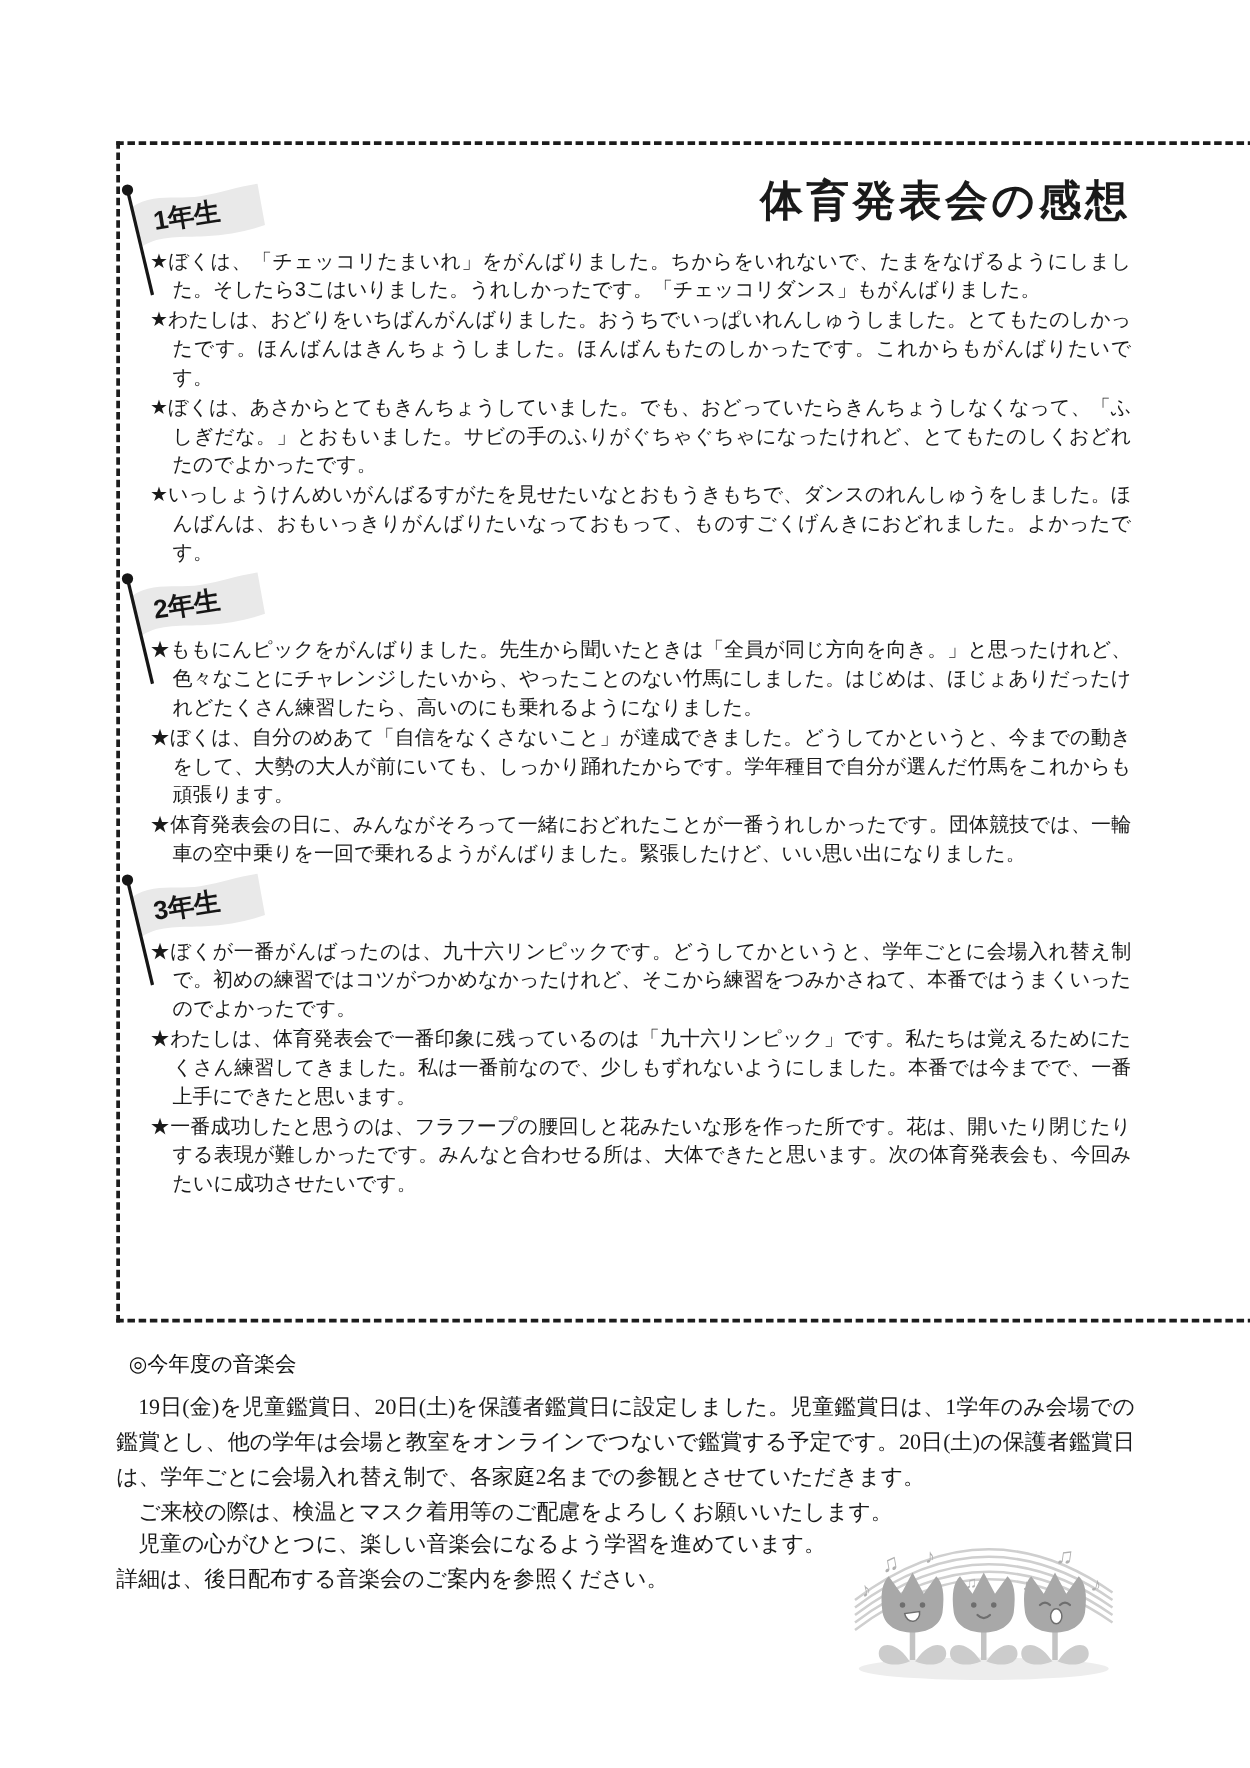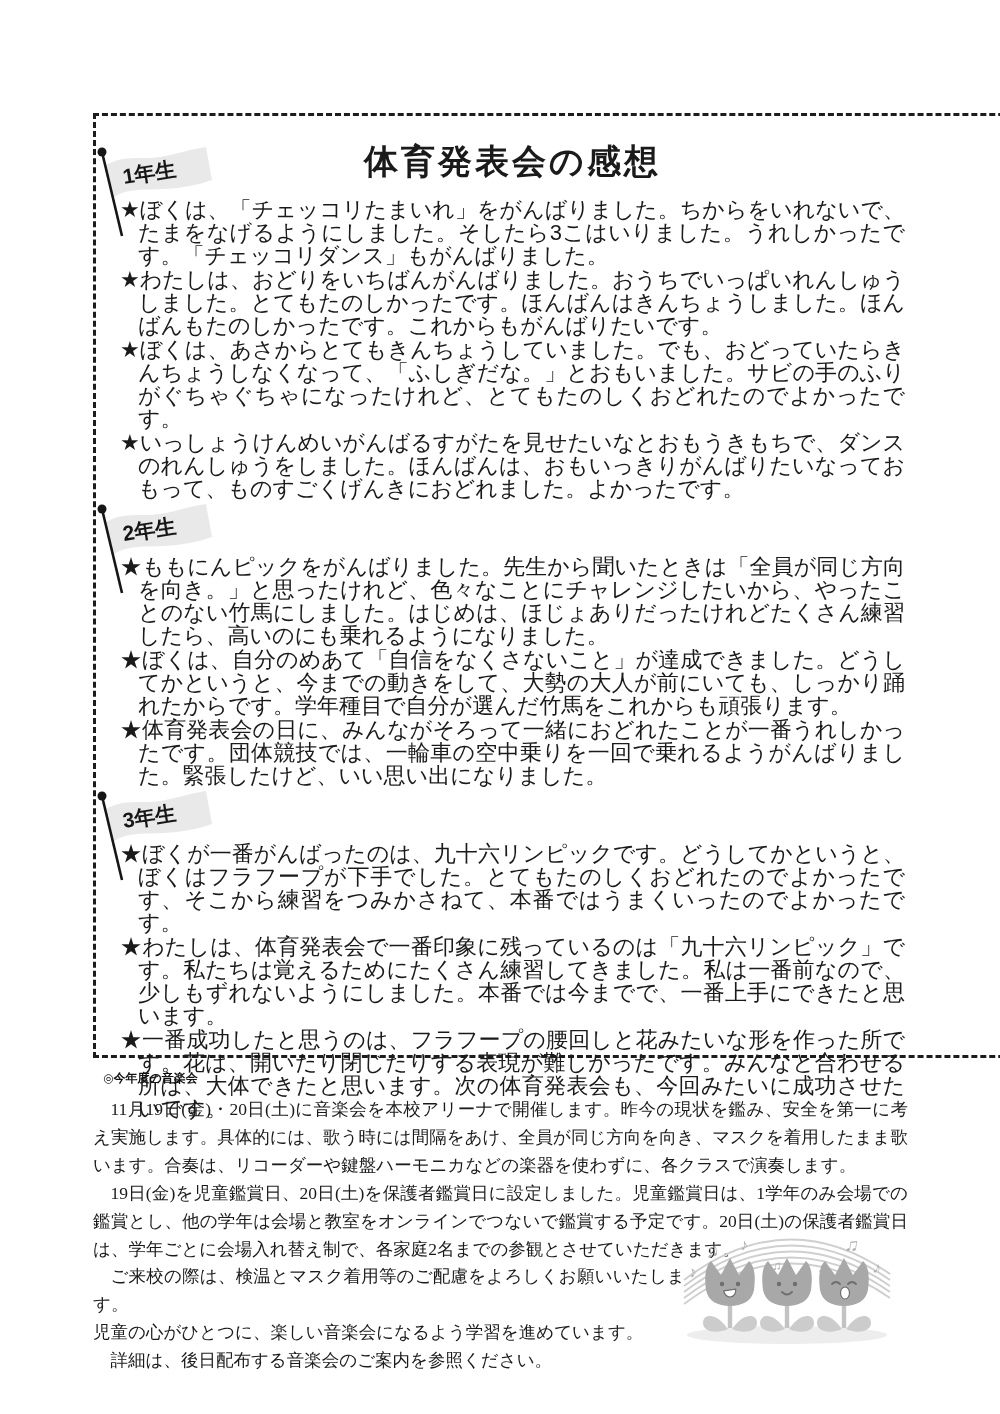--- a/index.html
+++ b/index.html
@@ -9,38 +9,38 @@
     overflow:hidden;
   }
   
   .feedback-box{
     position:absolute;left:93px;top:113px;width:965px;height:945px;
     border:3px dashed #1c1c1c;box-sizing:border-box;
     padding:16px 150px 0 24px;
   }
   .box-title{
     margin:6px 0 0 0;height:48px;line-height:48px;
-    text-align:center;font-size:34px;font-weight:bold;letter-spacing:3px;
+    text-align:right;font-size:34px;font-weight:bold;letter-spacing:3px;
   }
   
   .fb-section{position:relative;}
   .flag-row{position:relative;height:48px;margin-bottom:6px;}
   .fb-section:first-of-type .flag-row{margin-top:-42px;}
   .flag-row svg{position:absolute;left:-26px;top:0;overflow:visible;}
   .flag-label{font-family:"Liberation Sans","DejaVu Sans",sans-serif;}
   .fb-item{
-    font-size:22px;line-height:23px;margin:1px 0;
+    font-size:16px;line-height:23px;margin:1px 0;
     padding-left:18px;text-indent:-18px;text-align:justify;
   }
   .sec-0 .fb-item{font-family:"Liberation Sans","DejaVu Sans",sans-serif;}
   
   .music{position:absolute;left:93px;top:1058px;width:815px;}
   .music-heading{
     font-family:"Liberation Sans","DejaVu Sans",sans-serif;
-    font-size:12px;font-weight:bold;margin:12px 0 8px 10px;color:#111;
+    font-size:17px;font-weight:normal;margin:22px 0 8px 10px;color:#111;
   }
   #music-paragraphs p{
     font-size:17.5px;line-height:28px;margin:0;text-align:justify;
     text-indent:1em;
   }
   #music-paragraphs p:nth-of-type(4){text-indent:0;}
   #music-paragraphs p:nth-of-type(n+3){max-width:592px;font-family:Liberation Mono, monospace;}
   .illustration{position:absolute;left:585px;top:160px;width:218px;height:128px;}
 </style>
 </head>
@@ -80,31 +80,30 @@
         </section>
         <section class="fb-section sec-2">
           <div class="flag-row">
             <svg width="130" height="100" viewBox="0 0 130 100">
               <path d="M11,22 C28,10 48,16 66,13 C84,10 97,5 112,3 L118,36 C104,41 88,44 70,45 C52,46 34,44 20,53 Z" fill="#e9e9e9"></path>
               <circle cx="8" cy="8" r="4.5" fill="#161616"></circle>
               <line x1="8" y1="8" x2="28" y2="92" stroke="#161616" stroke-width="2.6"></line>
               <text class="flag-label" x="30" y="40" transform="rotate(-9 30 40)" font-size="21" font-weight="bold" fill="#161616">3年生</text>
             </svg>
           </div>
-          <p class="fb-item">★ぼくが一番がんばったのは、九十六リンピックです。どうしてかというと、ぼくはフラフープが下手でした。とてもたのしくおどれたのでよかったです、そこから練習をつみかさねて、本番ではうまくいったのでよかったです。</p>
+          <p class="fb-item">★ぼくが一番がんばったのは、九十六リンピックです。どうしてかというと、学年ごとに会場入れ替え制で。初めの練習ではコツがつかめなかったけれど、そこから練習をつみかさねて、本番ではうまくいったのでよかったです。</p>
           <p class="fb-item">★わたしは、体育発表会で一番印象に残っているのは「九十六リンピック」です。私たちは覚えるためにたくさん練習してきました。私は一番前なので、少しもずれないようにしました。本番では今までで、一番上手にできたと思います。</p>
           <p class="fb-item">★一番成功したと思うのは、フラフープの腰回しと花みたいな形を作った所です。花は、開いたり閉じたりする表現が難しかったです。みんなと合わせる所は、大体できたと思います。次の体育発表会も、今回みたいに成功させたいです。</p>
         </section>
       </div>
   </div>
 
   <div class="music">
     <h2 class="music-heading">◎今年度の音楽会</h2>
     <div id="music-paragraphs">
-        <p>11月19日(金)・20日(土)に音楽会を本校アリーナで開催します。昨今の現状を鑑み、安全を第一に考え実施します。具体的には、歌う時には間隔をあけ、全員が同じ方向を向き、マスクを着用したまま歌います。合奏は、リコーダーや鍵盤ハーモニカなどの楽器を使わずに、各クラスで演奏します。</p>
         <p>19日(金)を児童鑑賞日、20日(土)を保護者鑑賞日に設定しました。児童鑑賞日は、1学年のみ会場での鑑賞とし、他の学年は会場と教室をオンラインでつないで鑑賞する予定です。20日(土)の保護者鑑賞日は、学年ごとに会場入れ替え制で、各家庭2名までの参観とさせていただきます。</p>
         <p>ご来校の際は、検温とマスク着用等のご配慮をよろしくお願いいたします。</p>
         <p>児童の心がひとつに、楽しい音楽会になるよう学習を進めています。</p>
         <p>詳細は、後日配布する音楽会のご案内を参照ください。</p>
       </div>
 
     <div class="illustration">
       <svg width="218" height="128" viewBox="0 0 218 128">
         <ellipse cx="109" cy="117" rx="100" ry="9" fill="#ededed"></ellipse>
         <g stroke="#cfcfcf" stroke-width="2" fill="none">

